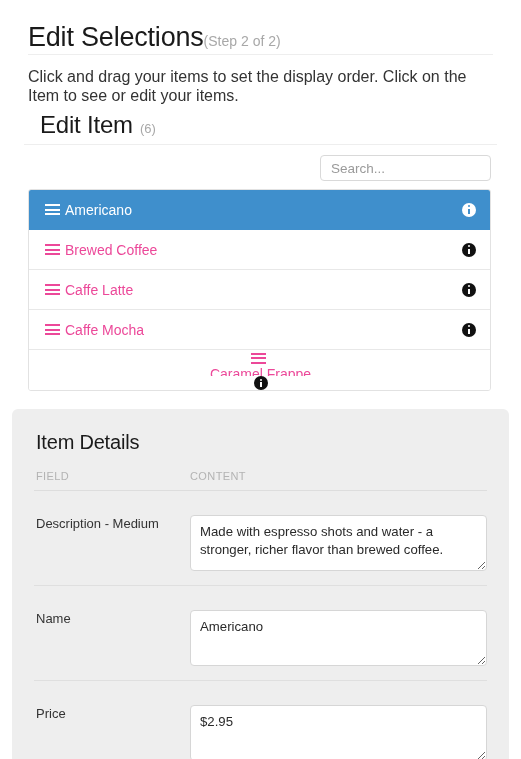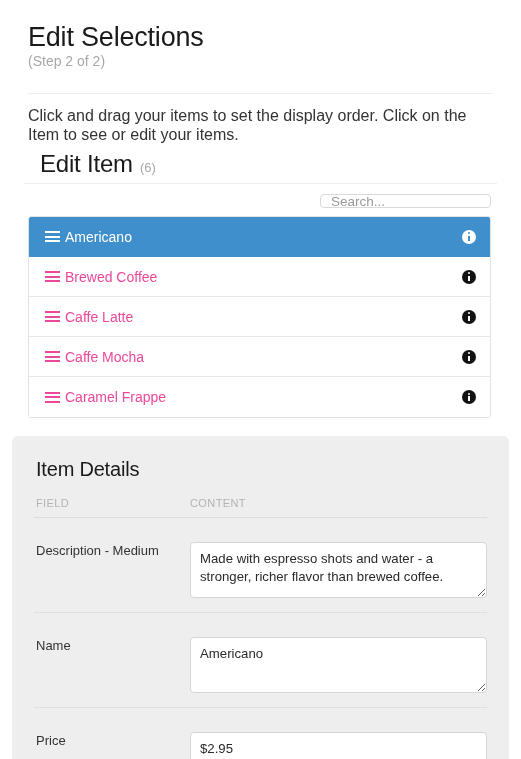--- a/index.html
+++ b/index.html
@@ -18,22 +18,21 @@
 
   
   .page-head {
     padding: 0 28px;
   }
   .title-row {
     display: flex;
     align-items: baseline;
     padding-top: 22px;
     border-bottom: 1px solid #eeeeee;
-    padding-bottom: 24px;
-    flex-direction: column;
+    padding-bottom: 1px;
   }
   .title-main {
     font-size: 27px;
     font-weight: 400;
     color: #1a1a1a;
     letter-spacing: -0.2px;
   }
   .title-sub {
     font-size: 14px;
     color: #a8a8a8;
@@ -70,21 +69,21 @@
   }
 
   
   .search-wrap {
     padding: 10px 30px 0 0;
     display: flex;
     justify-content: flex-end;
   }
   .search-input {
     width: 171px;
-    height: 14px;
+    height: 26px;
     box-sizing: border-box;
     border: 1px solid #d9d9d9;
     border-radius: 4px;
     padding: 0 10px;
     font-size: 13.5px;
     font-family: "Liberation Sans", sans-serif;
     color: #444444;
     background: #ffffff;
     outline: none;
   }
@@ -107,20 +106,21 @@
     padding: 0 14px 0 16px;
     border-bottom: 1px solid #e8e8e8;
     font-size: 14px;
     color: #ec4899;
     background: #ffffff;
     cursor: pointer;
     box-sizing: border-box;
   }
   .list-item:last-child {
     border-bottom: none;
+    flex-direction: column;
   }
   .list-item.selected {
     background: #3f8fcc;
     color: #ffffff;
     border-bottom-color: #3f8fcc;
   }
   .drag-handle {
     display: inline-block;
     width: 15px;
     margin-right: 5px;

